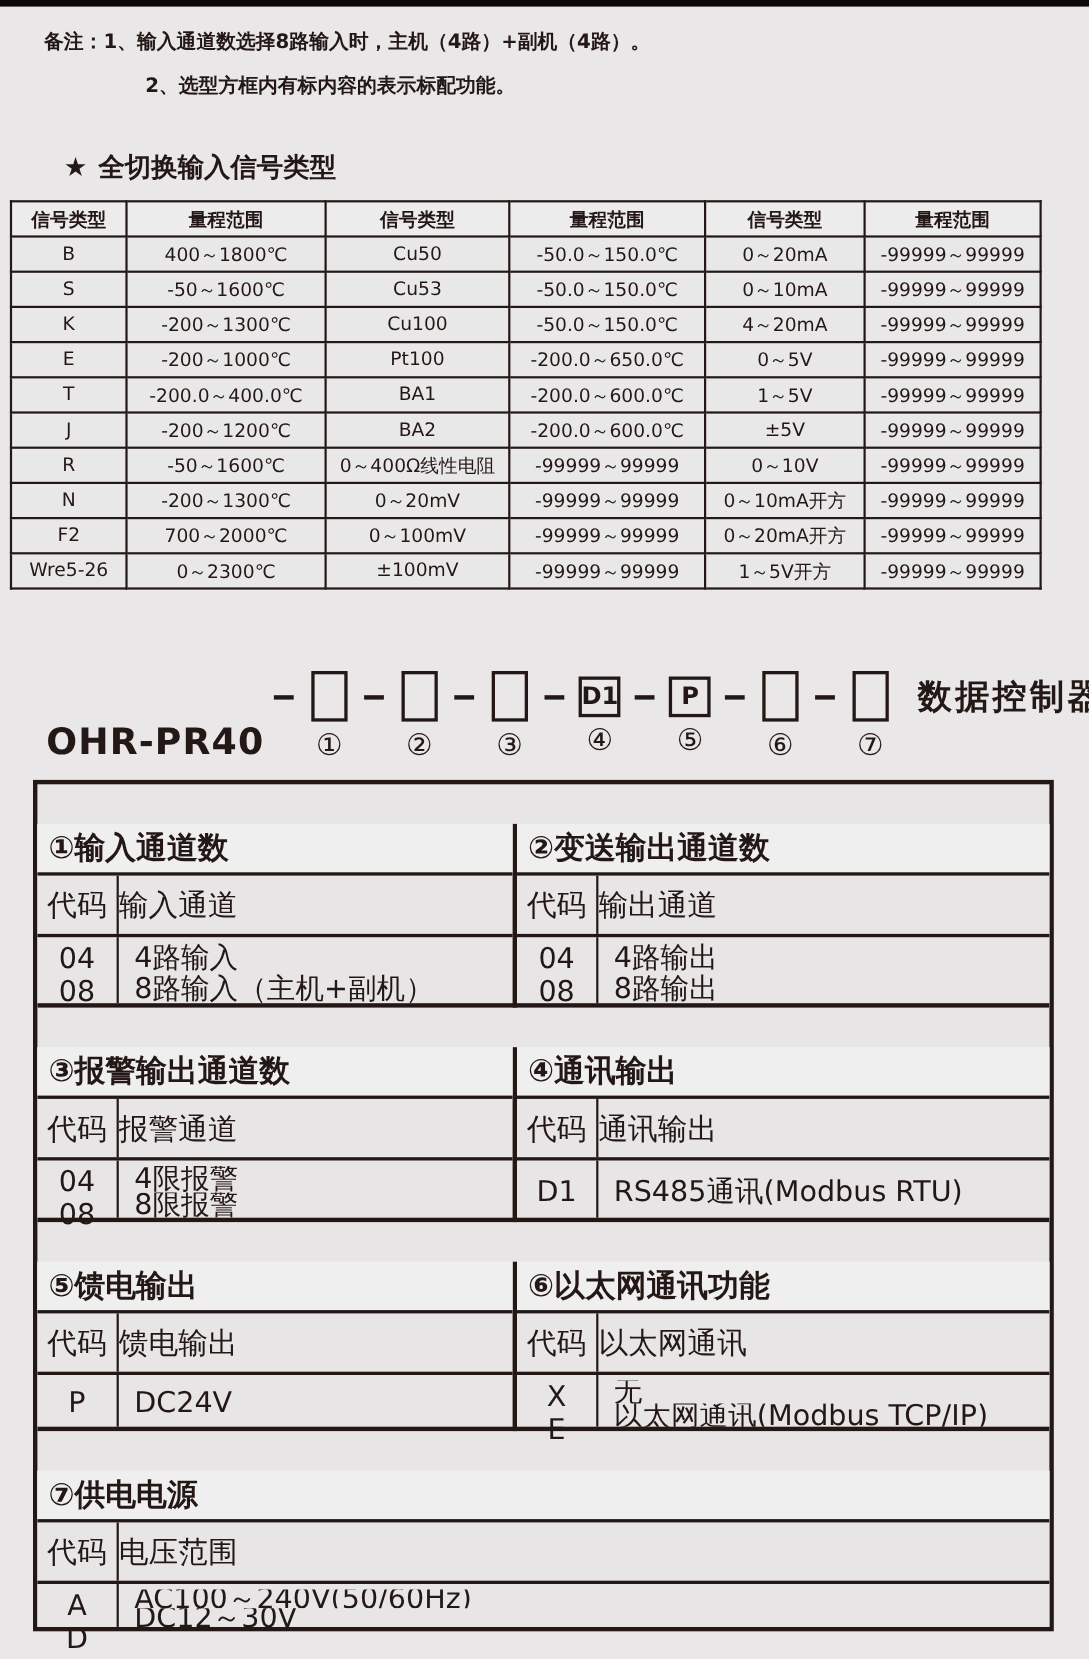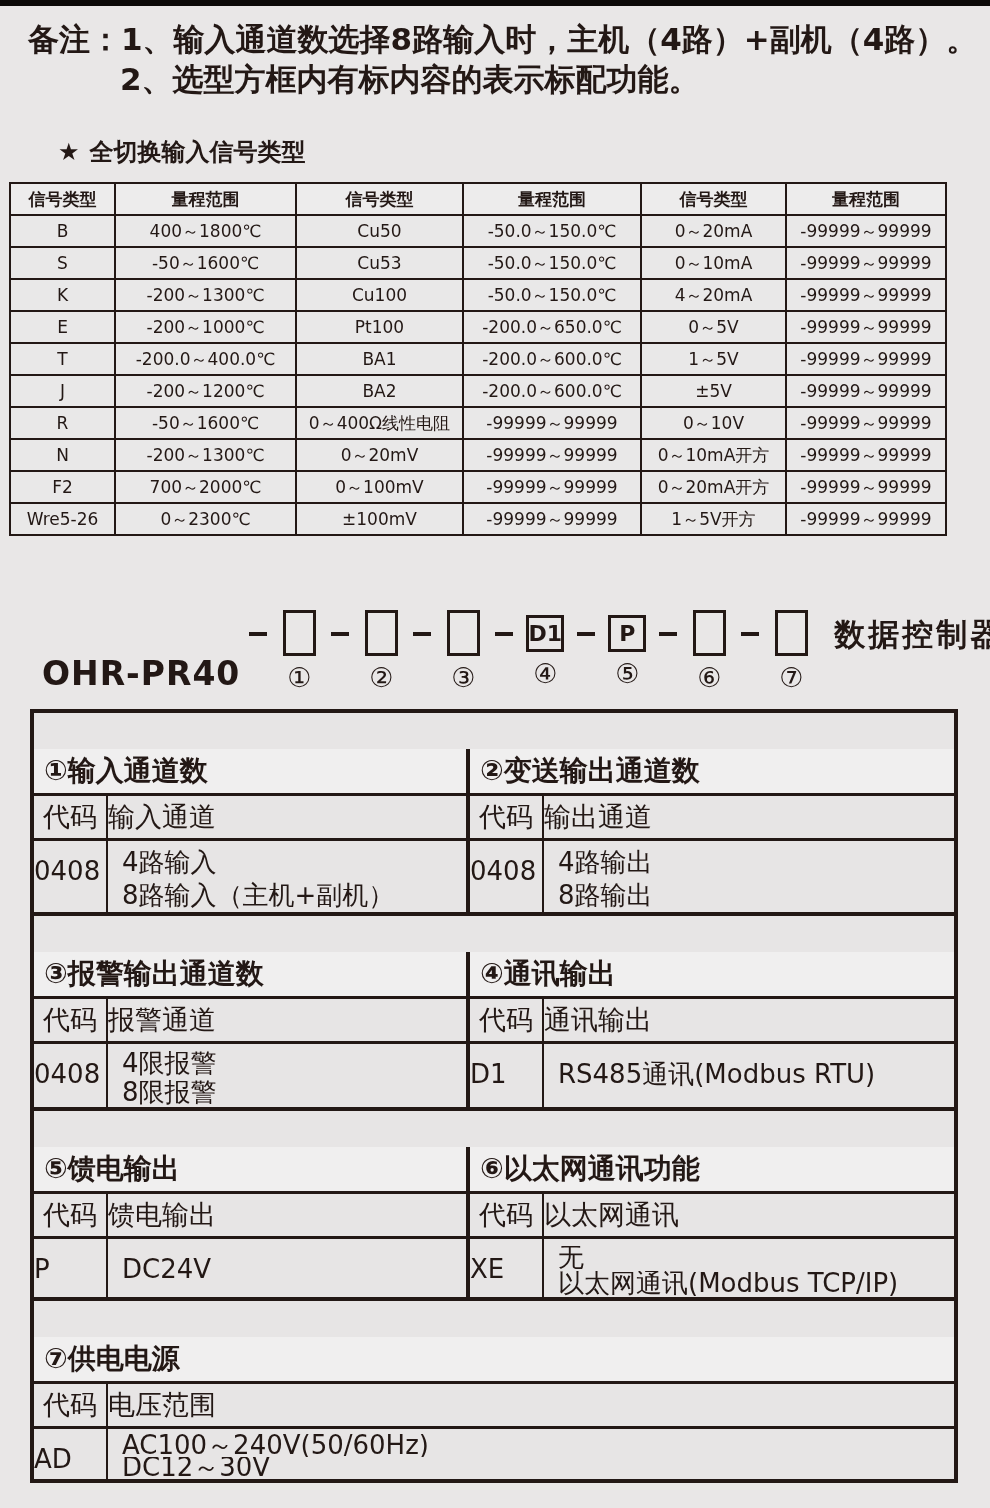--- a/index.html
+++ b/index.html
@@ -7,21 +7,21 @@
   body {
     height:1508px;
     background:#e9e7e7;
     color:#231815;
     font-family:"DejaVu Sans", sans-serif;
     overflow:hidden;
   }
   .top-bar { width:100%; height:6px; background:#0c0a09; }
 
   
-  .notes { margin:16px 0 0 28px; font-size:31px; font-weight:600; line-height:34px; }
+  .notes { margin:16px 0 0 40px; font-size:18px; font-weight:600; line-height:34px; }
   .note-row { white-space:nowrap; }
   .note-row-2 { margin-left:92px; margin-top:6px; }
 
   
   .star-title { margin:40px 0 14px 58px; font-size:24px; font-weight:600; }
   .star { margin-right:10px; }
 
   
   table.signal-table { border-collapse:collapse; table-layout:fixed; width:936px; margin-left:9px; }
   .signal-table th, .signal-table td {
@@ -57,25 +57,25 @@
   .sel { display:flex; flex-direction:column; background:#e7e5e5; min-width:0;margin-top:36px; }
   .b-right { border-right:4px solid #231815; }
   .b-bottom { border-bottom:4px solid #231815; }
   .full { grid-column:1 / -1; }
   .sel-title {
     flex:none; height:47px; display:flex; align-items:center;
     padding-left:10px; font-size:28px; font-weight:700;
     background:#f0efef; border-bottom:3px solid #231815;
     white-space:nowrap; overflow:hidden;
   }
-  .sel-colhead { flex:none; height:45px; display:flex; border-bottom:3px solid #231815; font-size:27px; }
+  .sel-colhead { flex:none; height:56px; display:flex; border-bottom:3px solid #231815; font-size:27px; }
   .cc { width:74px; flex:none; border-right:2px solid #231815; display:flex; align-items:center; justify-content:center; white-space:nowrap; }
   .dc { flex:1; min-width:0; display:flex; align-items:center; white-space:nowrap; overflow:hidden;text-align:center; }
   .sel-body { flex:1; display:flex; font-size:26px; min-height:0; }
-  .codes { width:74px; flex:none; border-right:2px solid #231815; display:flex; flex-direction:row; padding-top:5px; }
+  .codes { width:74px; flex:none; border-right:2px solid #231815; display:flex; flex-direction:column; padding-top:5px; }
   .codes > div { height:50px; display:flex; align-items:center; justify-content:center; }
   .descs { flex:1; min-width:0; display:flex; flex-direction:column; padding:5px 0 0 14px;border-radius:32px; }
   .descs > div { height:50px; display:flex; align-items:center; white-space:nowrap; overflow:hidden; }
 </style>
 </head>
 <body>
 
 <div>
   <div class="top-bar"></div>
 

